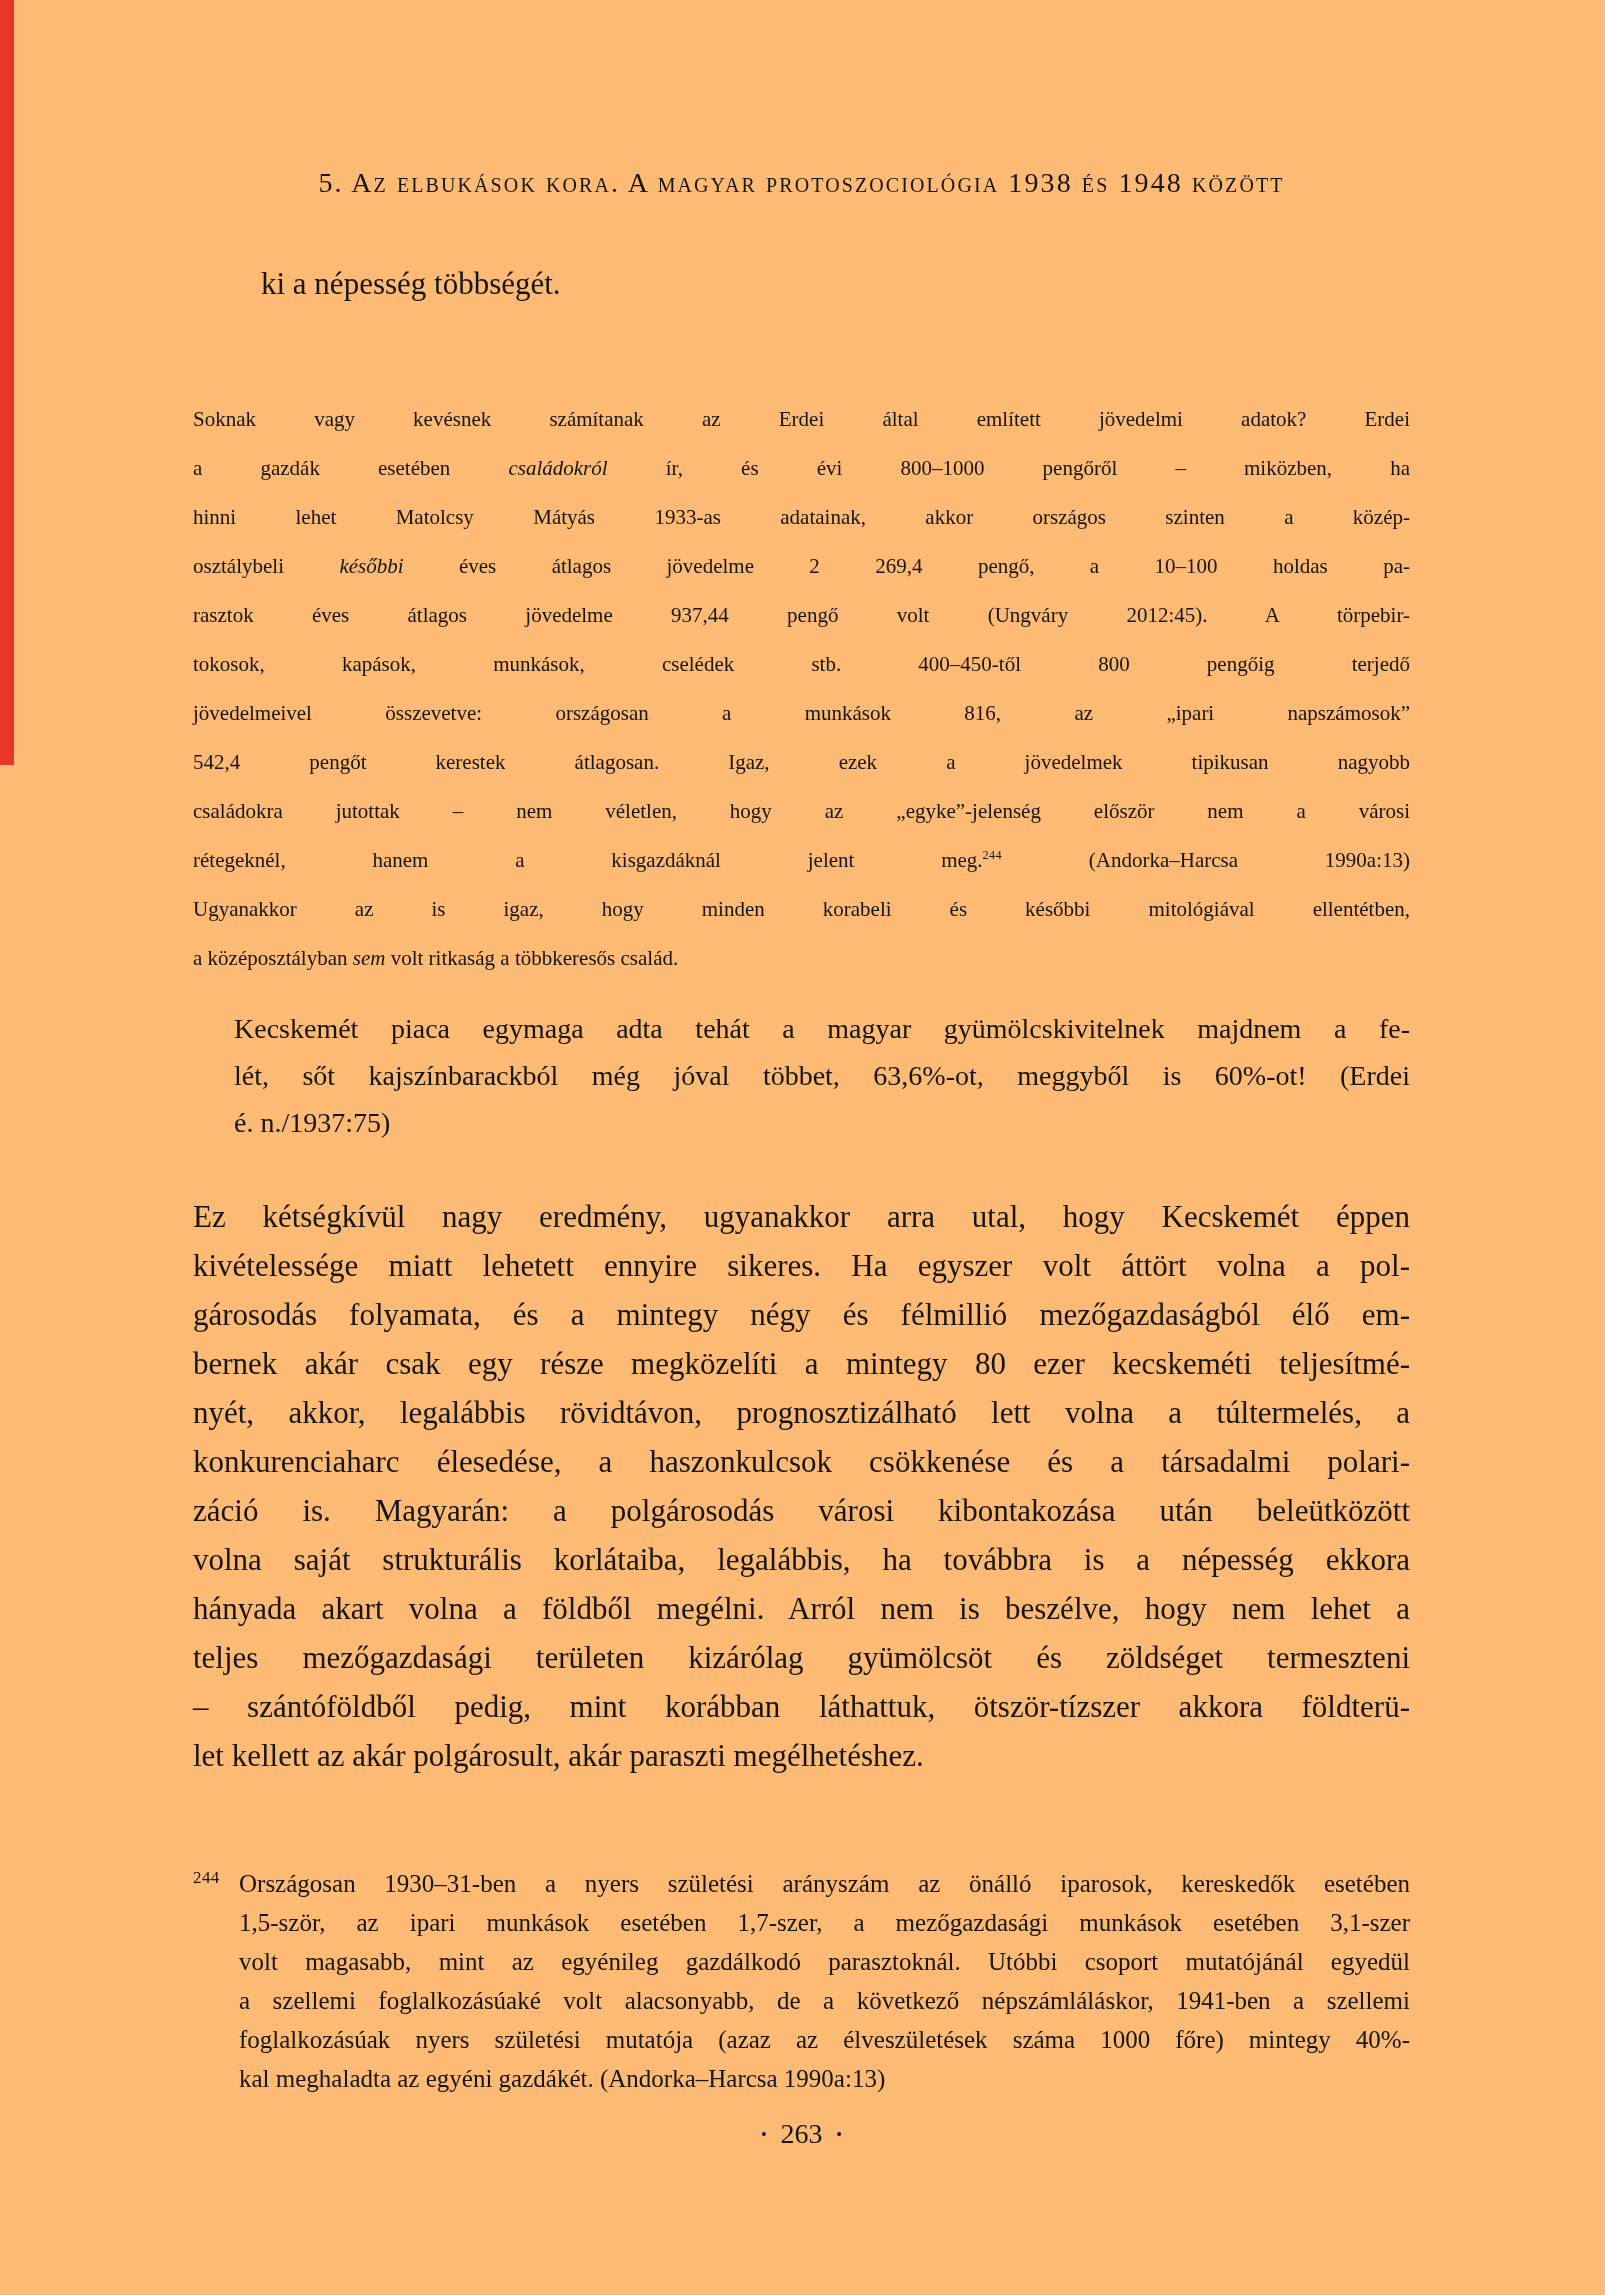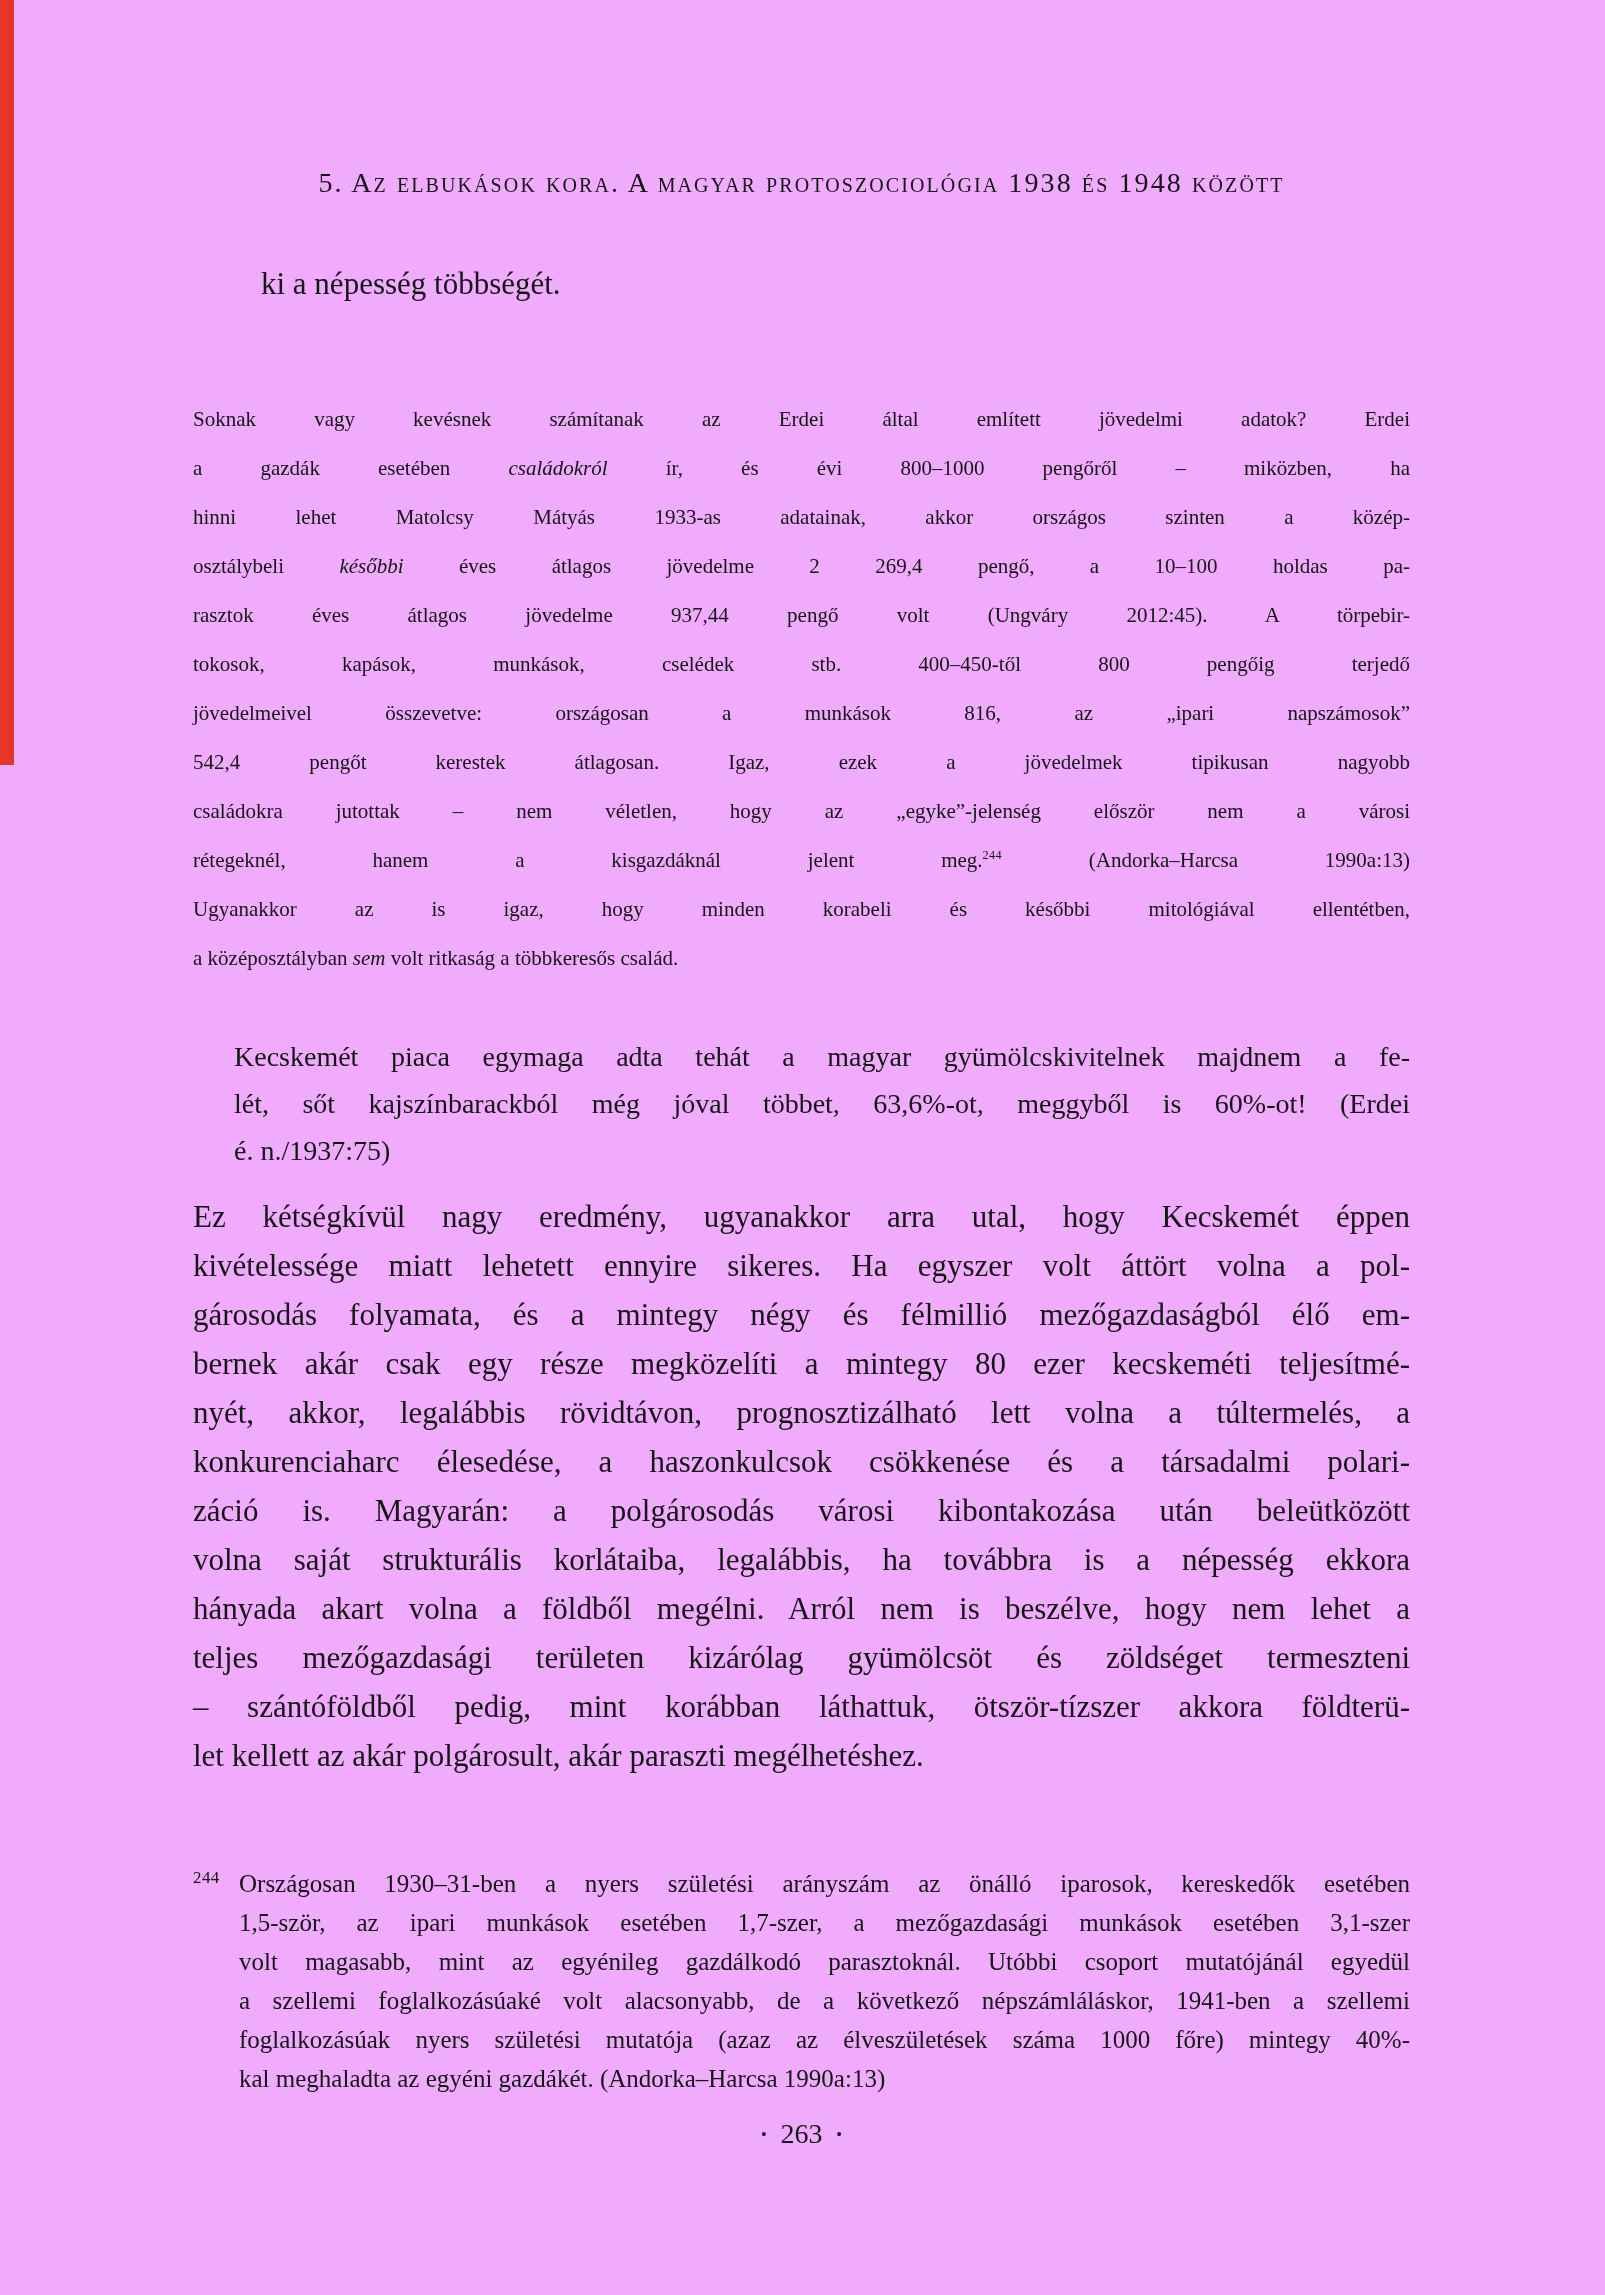--- a/index.html
+++ b/index.html
@@ -5,21 +5,21 @@
 <style>
   html, body {
     margin: 0;
     padding: 0;
     background: #ffffff;
   }
   .page {
     position: relative;
     width: 1605px;
     height: 2295px;
-    background: #f0abfc;
+    background: #fdba74;
     font-family: "Liberation Serif", "DejaVu Serif", serif;
     color: #161616;
     overflow: hidden;
   }
   .red-strip {
     position: absolute;
     left: 0;
     top: 0;
     width: 13.8px;
     height: 765px;
@@ -47,21 +47,21 @@
   }
   .intro-block {
     left: 261px; top: 259px; width: 1149px;
     font-size: 31px; line-height: 49px;
   }
   .para-1 {
     left: 193px; top: 395px; width: 1217px;
     font-size: 21px; line-height: 49px;
   }
   .quote-block {
-    left: 234px; top: 1033px; width: 1176px;
+    left: 234px; top: 1005px; width: 1176px;
     font-size: 28px; line-height: 47px;
   }
   .para-2 {
     left: 193px; top: 1192px; width: 1217px;
     font-size: 31px; line-height: 49px;
   }
   .footnote-block {
     left: 239px; top: 1864px; width: 1171px;
     font-size: 25px; line-height: 39px;
   }

